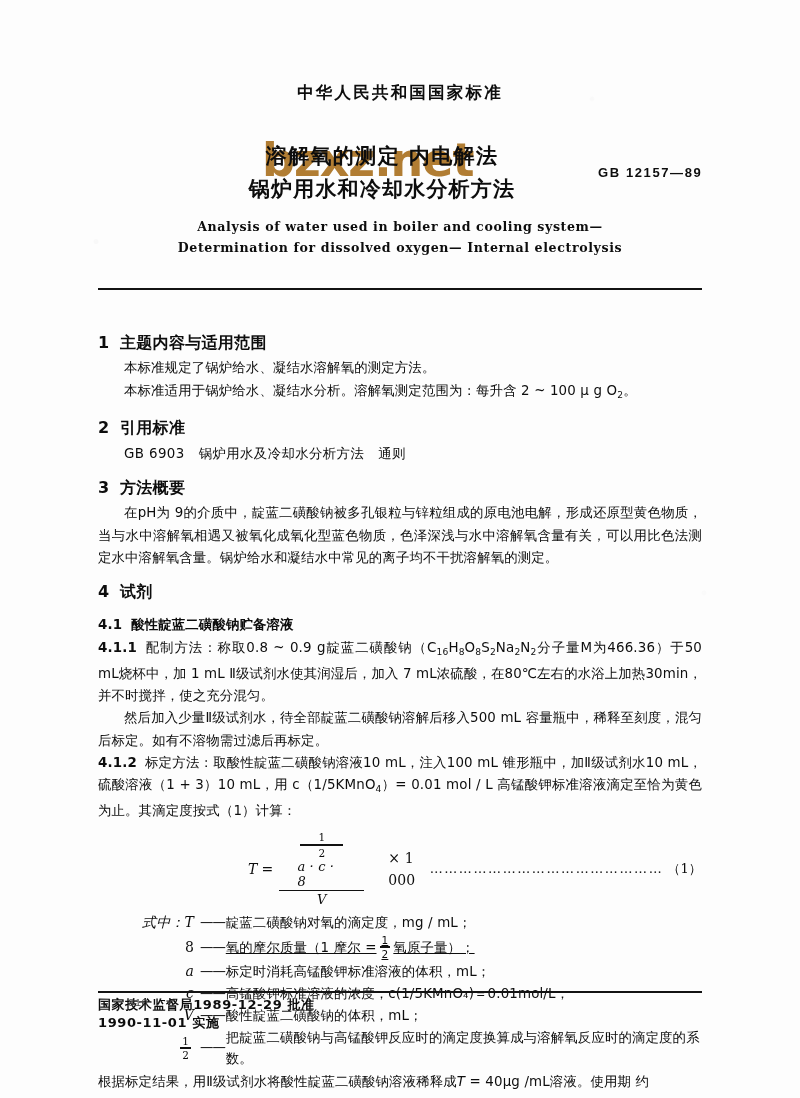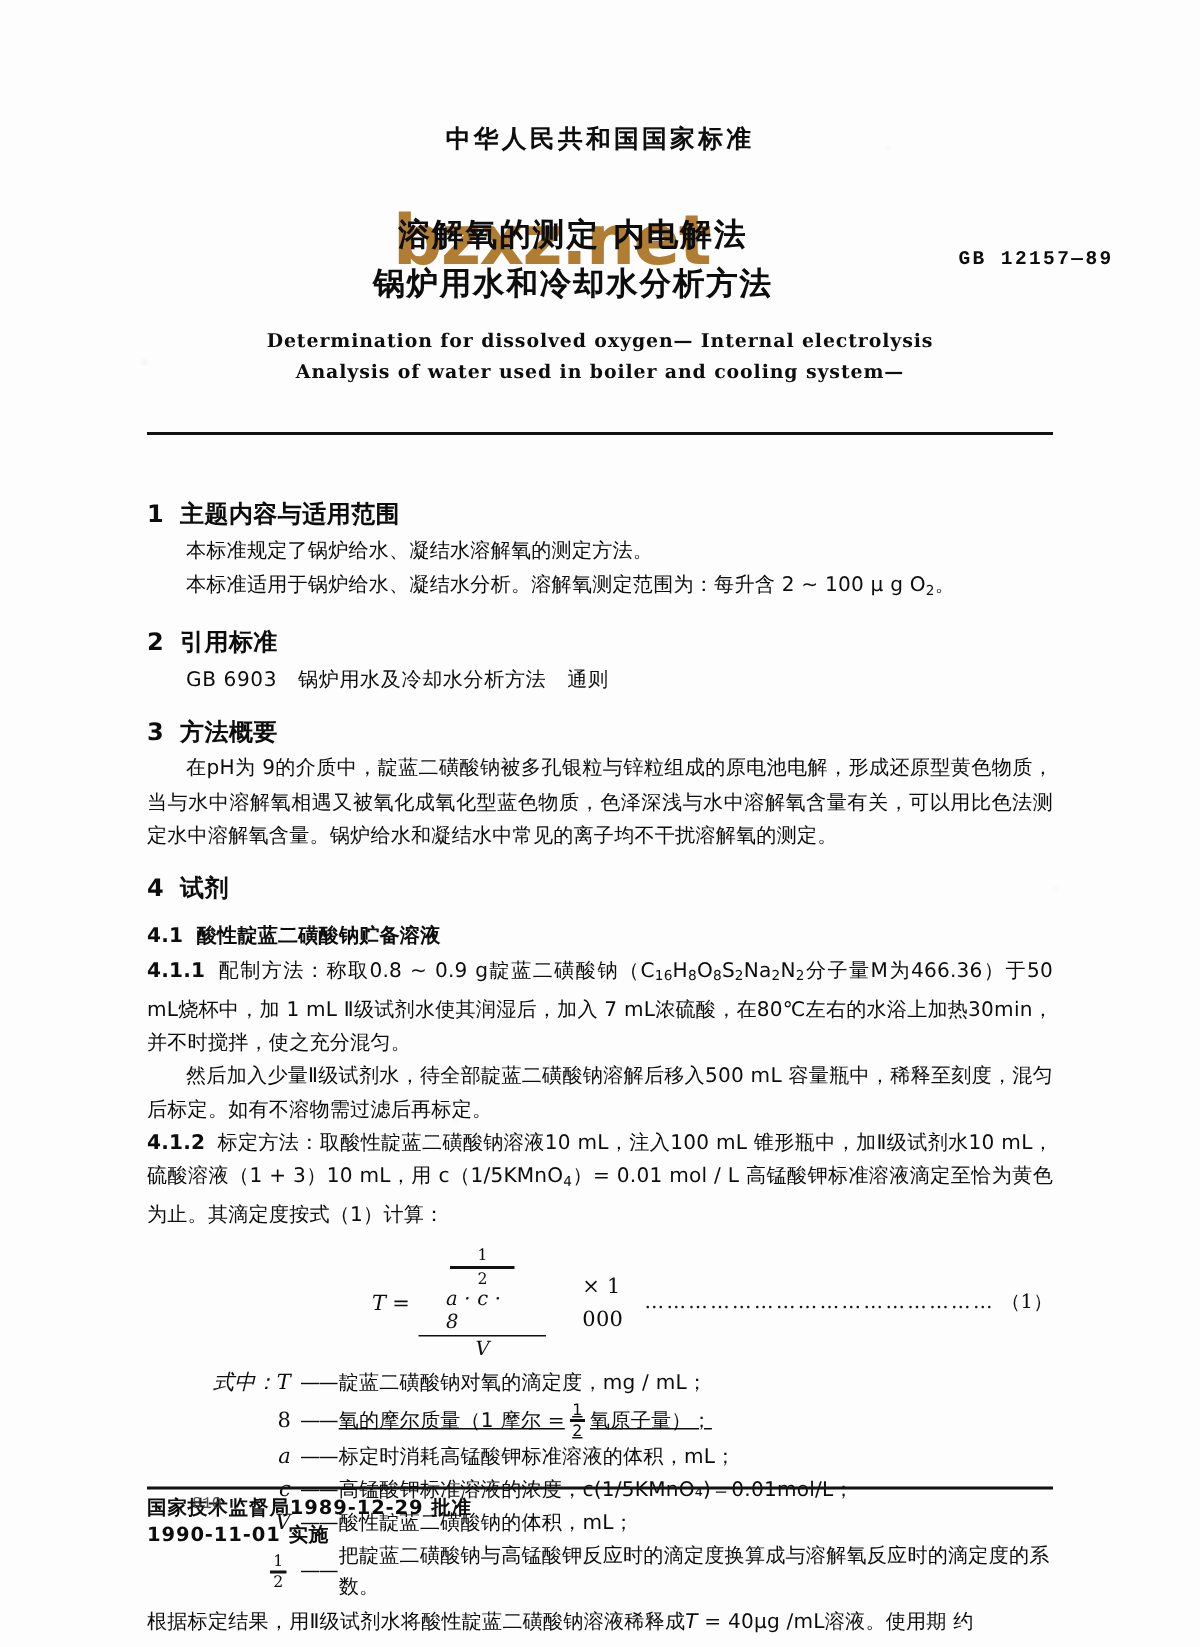--- a/index.html
+++ b/index.html
@@ -79,25 +79,25 @@
     font-weight: 700;
     letter-spacing: 1.2px;
     line-height: 33px;
     white-space: nowrap;
   }
   .title-line.second { letter-spacing: 1.4px; }
 
   .std-number {
     position: absolute;
     top: 165px;
-    left: 639px;
+    left: 598px;
     font-size: 13px;
     font-weight: 700;
     letter-spacing: 1.6px;
-    font-family: Liberation Mono, monospace;
+    font-family: Liberation Sans, sans-serif;
     white-space: nowrap;
   }
 
   .en-title {
     position: absolute;
     top: 216px;
     left: 0;
     width: 800px;
     text-align: center;
     font-family: "DejaVu Serif", "Liberation Serif", serif;
@@ -278,22 +278,22 @@
     <div class="nat-std">中华人民共和国国家标准</div>
 
     <div class="title-block">
       <div class="title-line second">溶解氧的测定   内电解法</div>
       <div class="title-line">锅炉用水和冷却水分析方法</div>
     </div>
 
     <div class="std-number">GB 12157—89</div>
 
     <div class="en-title">
+      <div>Analysis of water used in boiler and cooling system—</div>
       <div>Determination for dissolved oxygen— Internal electrolysis</div>
-      <div>Analysis of water used in boiler and cooling system—</div>
     </div>
 
     <div class="rule top-rule"></div>
 
     <div class="body-area">
 
       <div class="sec-head">
         <span class="num">1</span><span>主题内容与适用范围</span>
       </div>
       <p class="para">本标准规定了锅炉给水、凝结水溶解氧的测定方法。</p>

